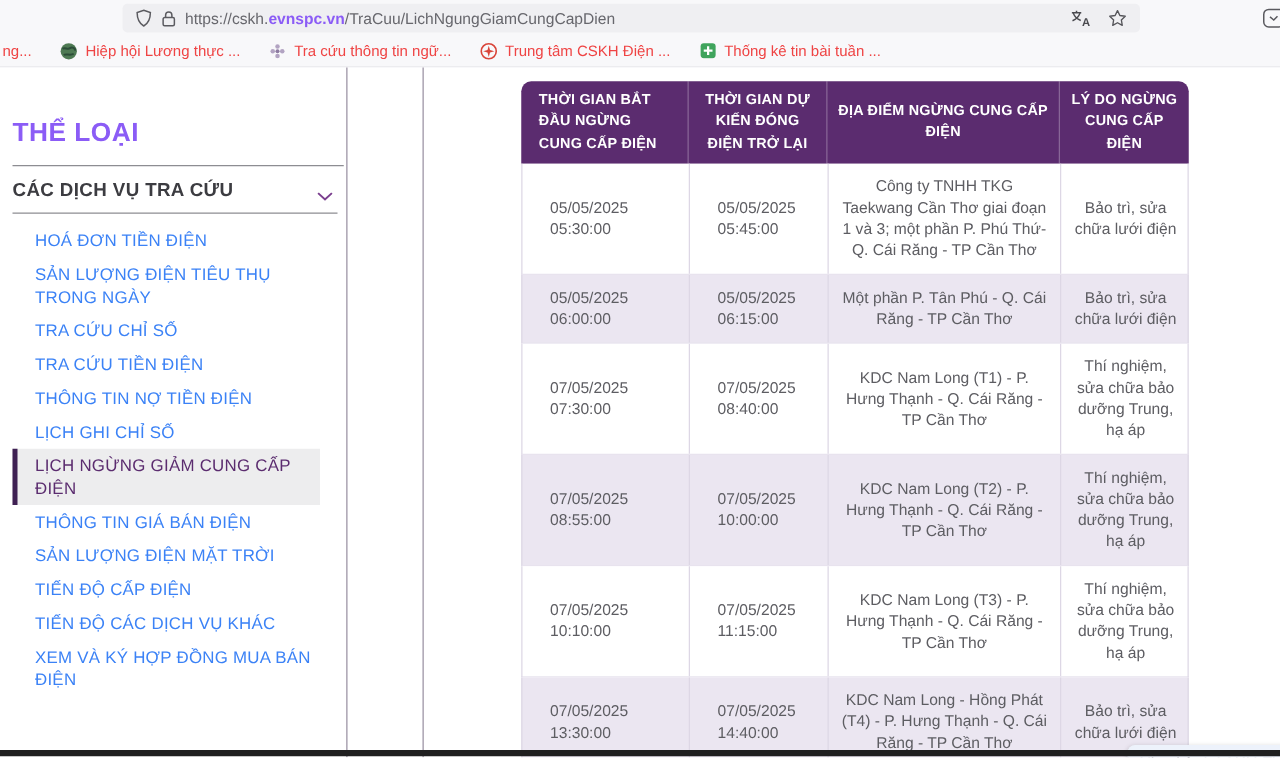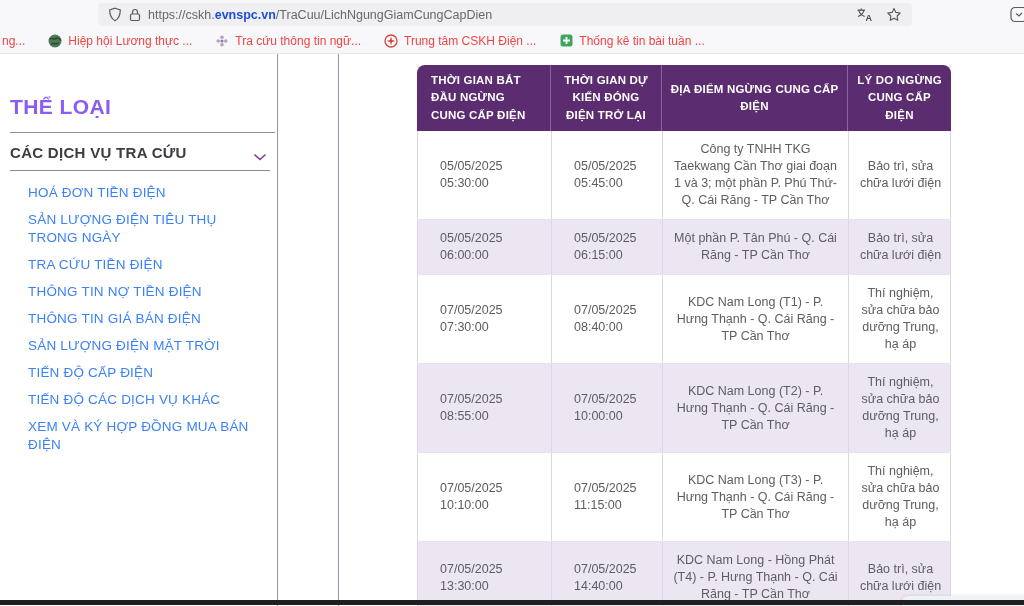--- a/index.html
+++ b/index.html
@@ -4,21 +4,21 @@
 <style>
   * { margin:0; padding:0; box-sizing:border-box; }
   html,body { width:1024px; height:606px; background:#fff; font-family:"Liberation Sans", sans-serif; }
   .screen { position:relative; width:1024px; height:606px; overflow:hidden; background:#fff; }
 
   
   .toolbar { position:relative; height:28px; background:#f8f8fa; }
   .urlbar { position:absolute; left:98px; top:3px; width:814px; height:23px; background:#efeff2; border-radius:4px; display:flex; align-items:center; padding:0 10px; }
   .urlbar .ic { display:inline-flex; align-items:center; margin-right:7px; }
   .url-text { font-size:12.5px; color:#67676d; white-space:nowrap; overflow:hidden; }
-  .url-text b { color:#1d4ed8; font-weight:600; }
+  .url-text b { color:#8b5cf6; font-weight:600; }
   .urlbar-right { margin-left:auto; display:flex; align-items:center; gap:13px; }
   .ext-icon { position:absolute; left:1010px; top:5px; width:22px; height:18px; display:flex; align-items:center; }
 
   .bookmarks { height:26px; background:#f8f8fa; border-bottom:1px solid #e7e7ec; display:flex; align-items:center; padding-left:2px; }
   .bm { display:flex; align-items:center; gap:6px; margin-right:23px; font-size:12px; color:#ef4444; white-space:nowrap; cursor:default; }
   .bm .bmic { display:inline-flex; width:14px; height:14px; align-items:center; justify-content:center; flex:0 0 auto; }
 
   
   .page { position:relative; height:552px; background:#fff; }
   .vline-1 { position:absolute; left:277px; top:0; bottom:0; width:1px; background:#9a91a3; }
@@ -160,22 +160,25 @@
         <span>
           <svg width="14" height="8" viewBox="0 0 14 8">
               <path d="M1.5 1.5 L7 6.5 L12.5 1.5" fill="none" stroke="#7b3f8f" stroke-width="1.6"></path>
             </svg>
         </span>
       </div>
       <hr class="sb-hr2">
       <ul class="sb-list">
           <li class="sb-item">HOÁ ĐƠN TIỀN ĐIỆN</li>
           <li class="sb-item">SẢN LƯỢNG ĐIỆN TIÊU THỤ TRONG NGÀY</li>
+          <li class="sb-item">TRA CỨU CHỈ SỐ</li>
           <li class="sb-item">TRA CỨU TIỀN ĐIỆN</li>
           <li class="sb-item">THÔNG TIN NỢ TIỀN ĐIỆN</li>
+          <li class="sb-item">LỊCH GHI CHỈ SỐ</li>
+          <li class="sb-item active">LỊCH NGỪNG GIẢM CUNG CẤP ĐIỆN</li>
           <li class="sb-item">THÔNG TIN GIÁ BÁN ĐIỆN</li>
           <li class="sb-item">SẢN LƯỢNG ĐIỆN MẶT TRỜI</li>
           <li class="sb-item">TIẾN ĐỘ CẤP ĐIỆN</li>
           <li class="sb-item">TIẾN ĐỘ CÁC DỊCH VỤ KHÁC</li>
           <li class="sb-item">XEM VÀ KÝ HỢP ĐỒNG MUA BÁN ĐIỆN</li>
         </ul>
     </aside>
 
     <div class="outage-table">
       <div class="t-head">

